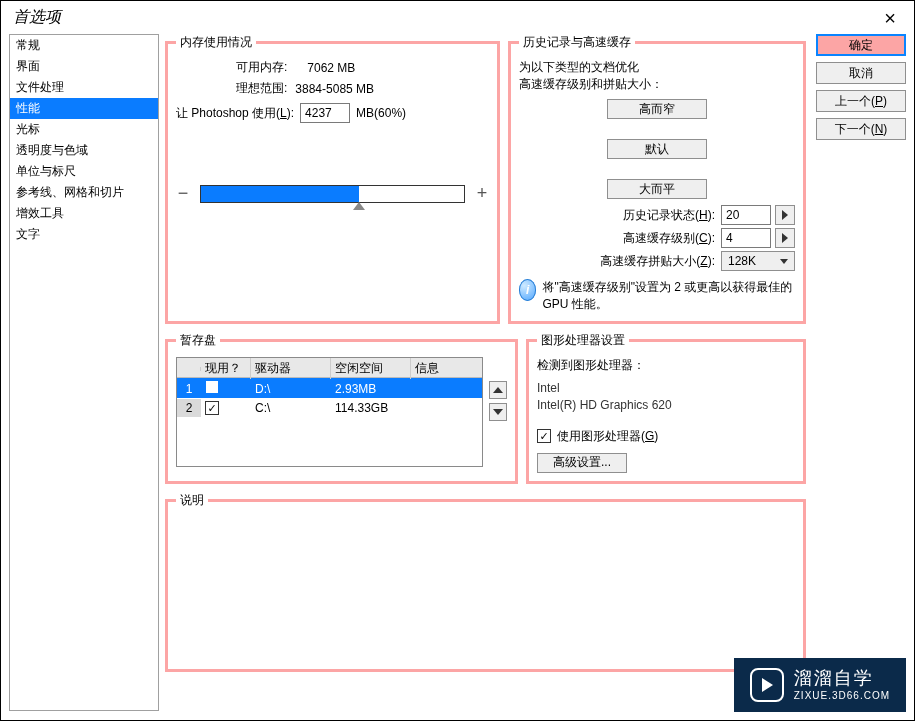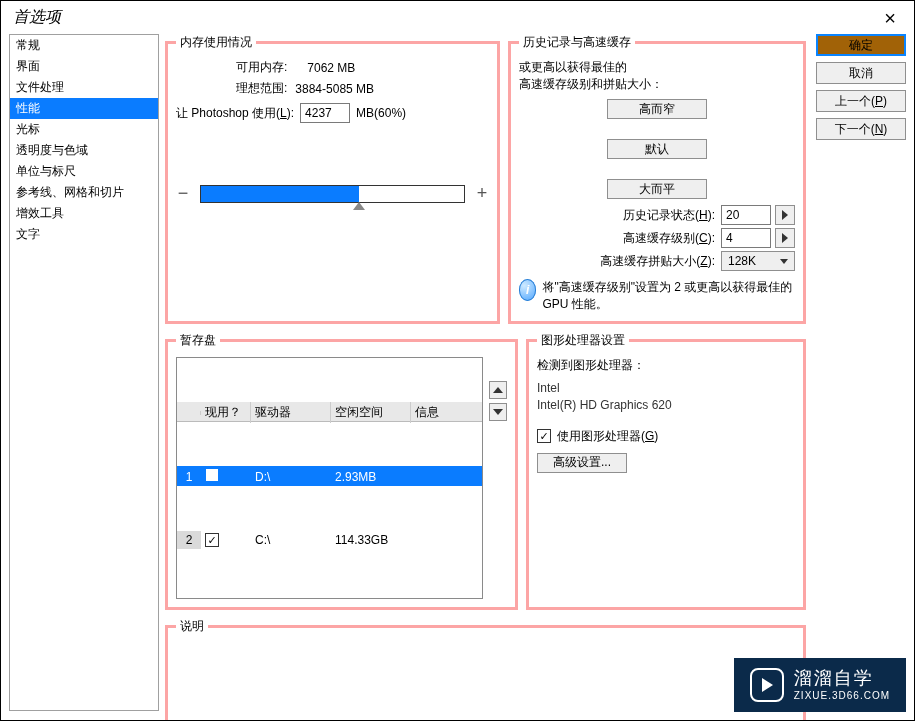--- a/index.html
+++ b/index.html
@@ -66,21 +66,21 @@
     border: 1px solid #8f8f8f;
     background: #efefef;
     padding: 2px 10px;
     height: 22px;
     font-size: 12px;
     cursor: pointer;
     white-space: nowrap;
   }
   .btn.primary {
     border: 2px solid #0a84ff;
-    background: #a16207;
+    background: #fca5a5;
     padding: 1px 9px;
   }
   .btn.small { height: 20px; padding: 1px 8px; }
   .content-area {
     position: absolute;
     left: 0;
     right: 100px;
     top: 0;
     bottom: 0;
   }
@@ -202,21 +202,20 @@
     font-style: italic;
   }
   .table {
     border: 1px solid #8a8a8a;
   }
   .table-head, .table-row {
     display: grid;
     grid-template-columns: 24px 50px 80px 80px 1fr;
     align-items: center;
     height: 20px;
-    margin-top: 44px;
   }
   .table-head {
     background: #e8e8e8;
     border-bottom: 1px solid #bbb;
   }
   .table-head > div {
     padding: 2px 4px;
     border-right: 1px solid #ccc;
     white-space: nowrap;
   }
@@ -367,21 +366,21 @@
             <div class="slider-track">
               <div class="slider-fill"></div>
               <div class="slider-tri"></div>
             </div>
             <span class="plus">+</span>
           </div>
         </fieldset>
 
         <fieldset>
           <legend>历史记录与高速缓存</legend>
-          <div>或更高以获得最佳的</div>
+          <div>为以下类型的文档优化</div>
           <div>高速缓存级别和拼贴大小：</div>
           <div class="hist-btns" style="margin-top:6px;">
             <div class="btn small">高而窄</div>
             <div class="btn small">默认</div>
             <div class="btn small">大而平</div>
           </div>
           <div class="num-row">
             <span class="lbl">
               <span>历史记录状态(</span><u>H</u><span>):</span>
             </span>

